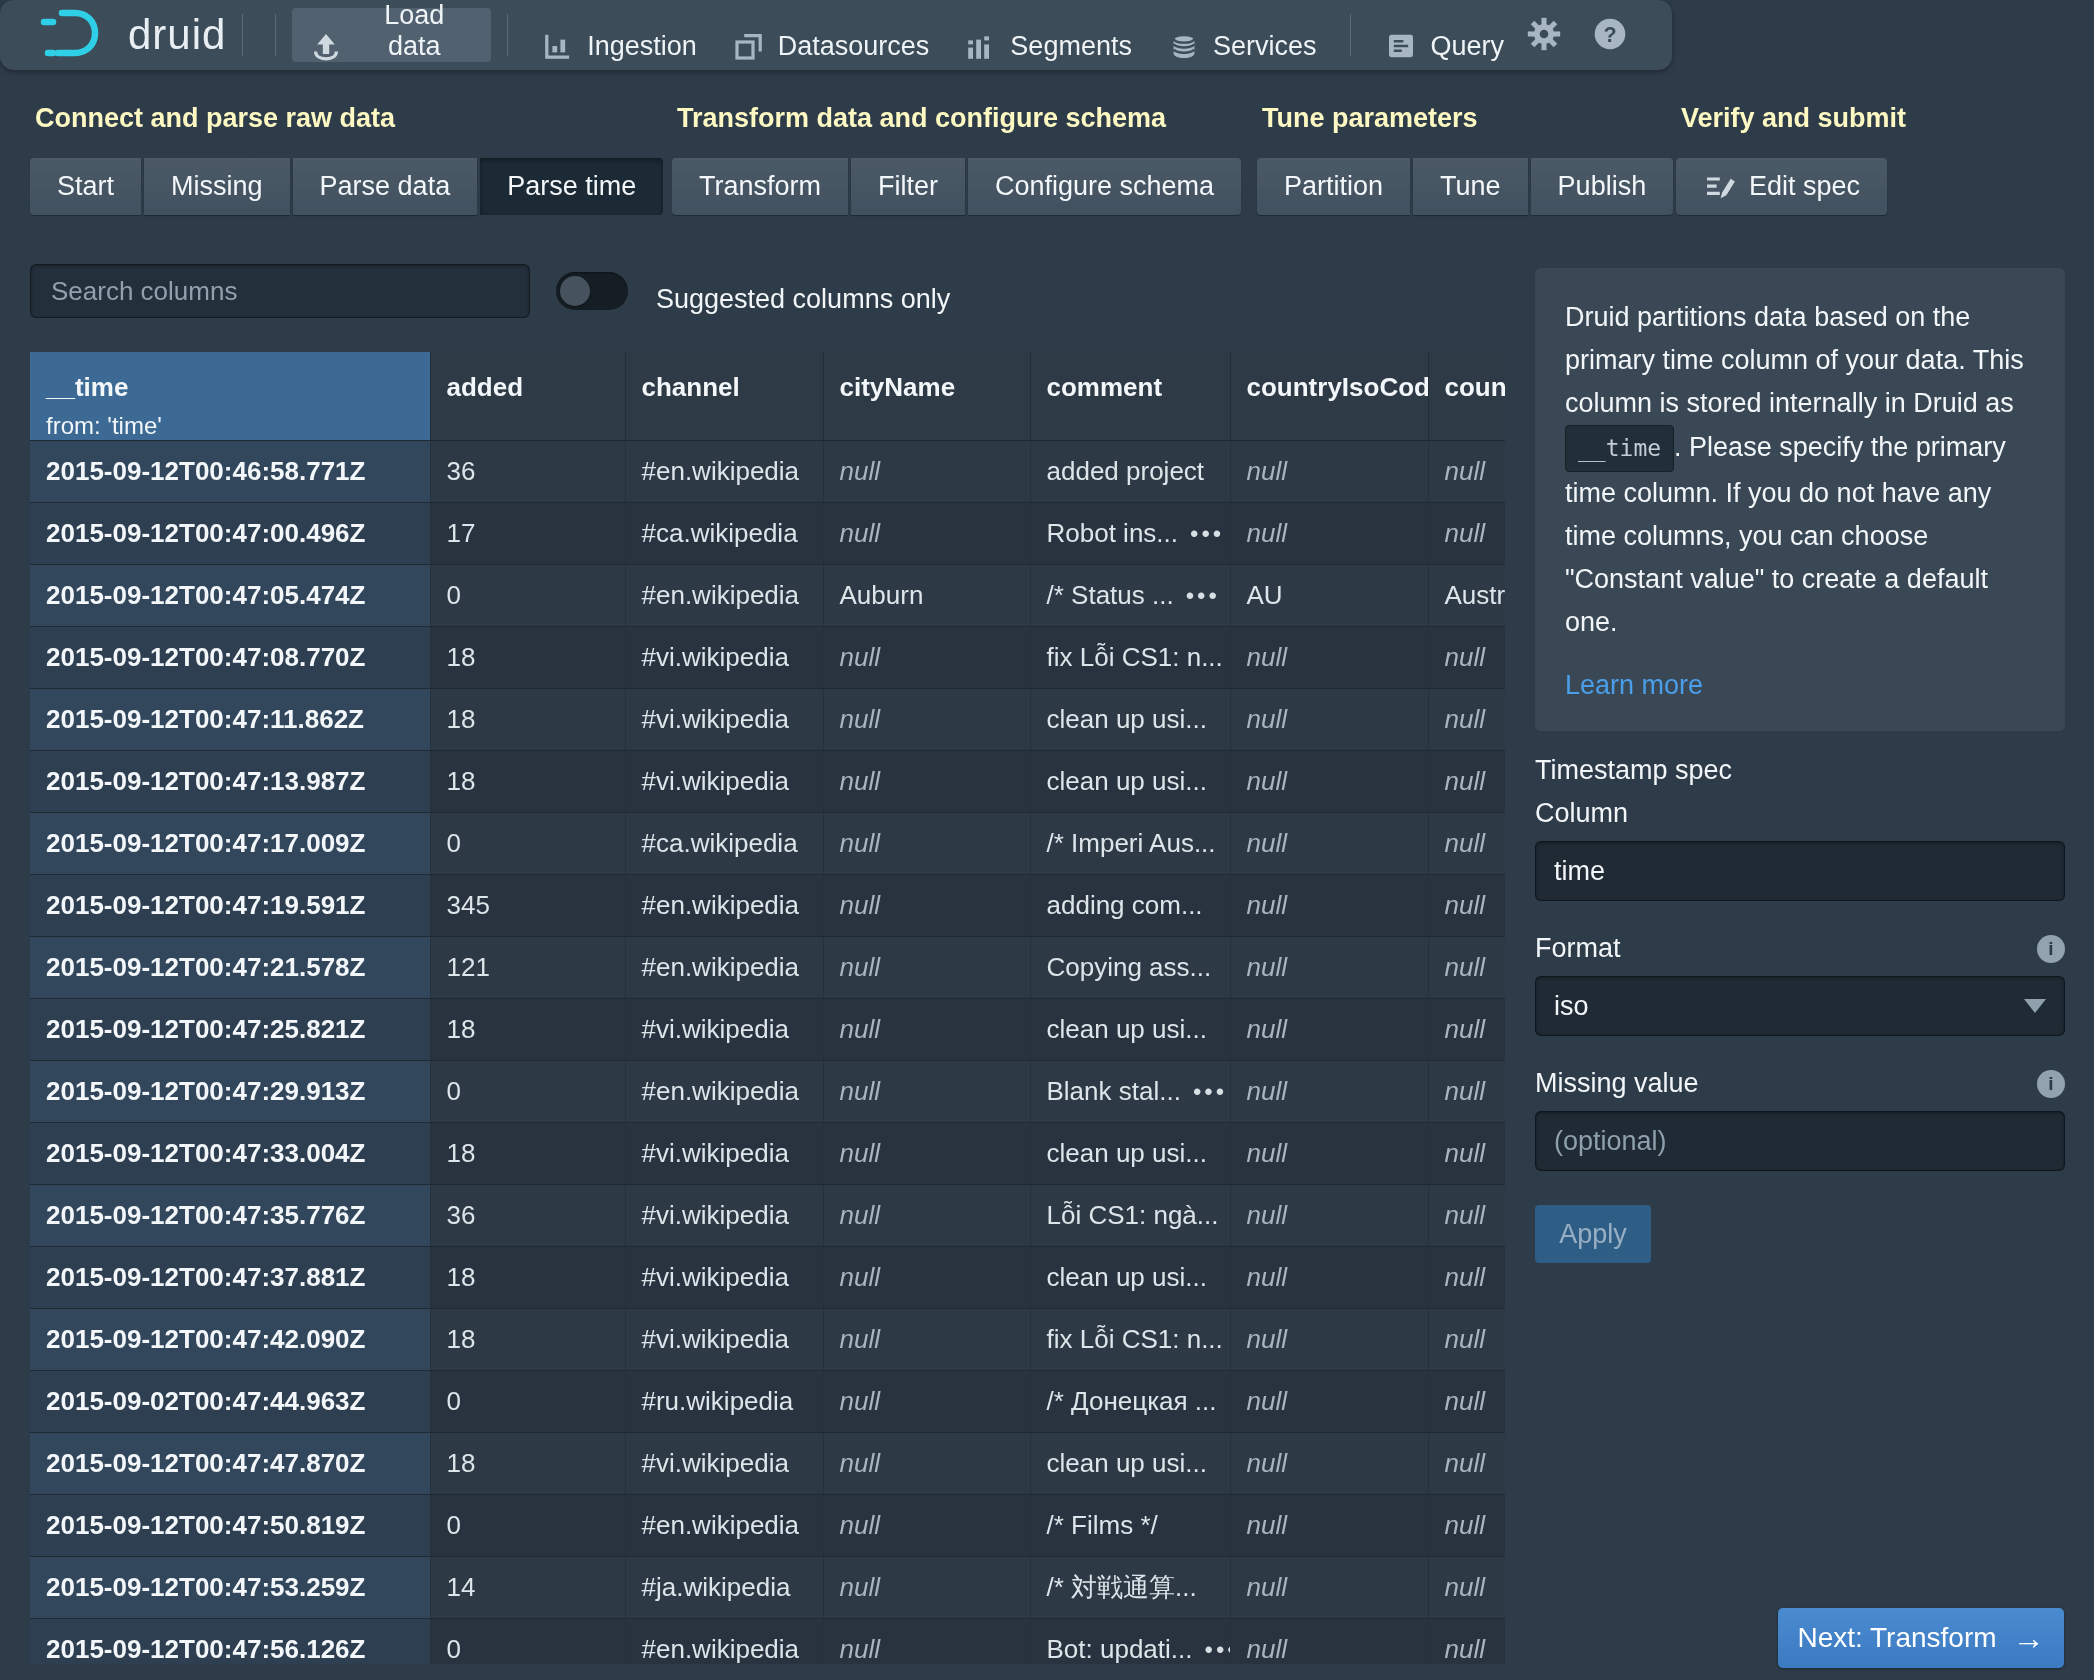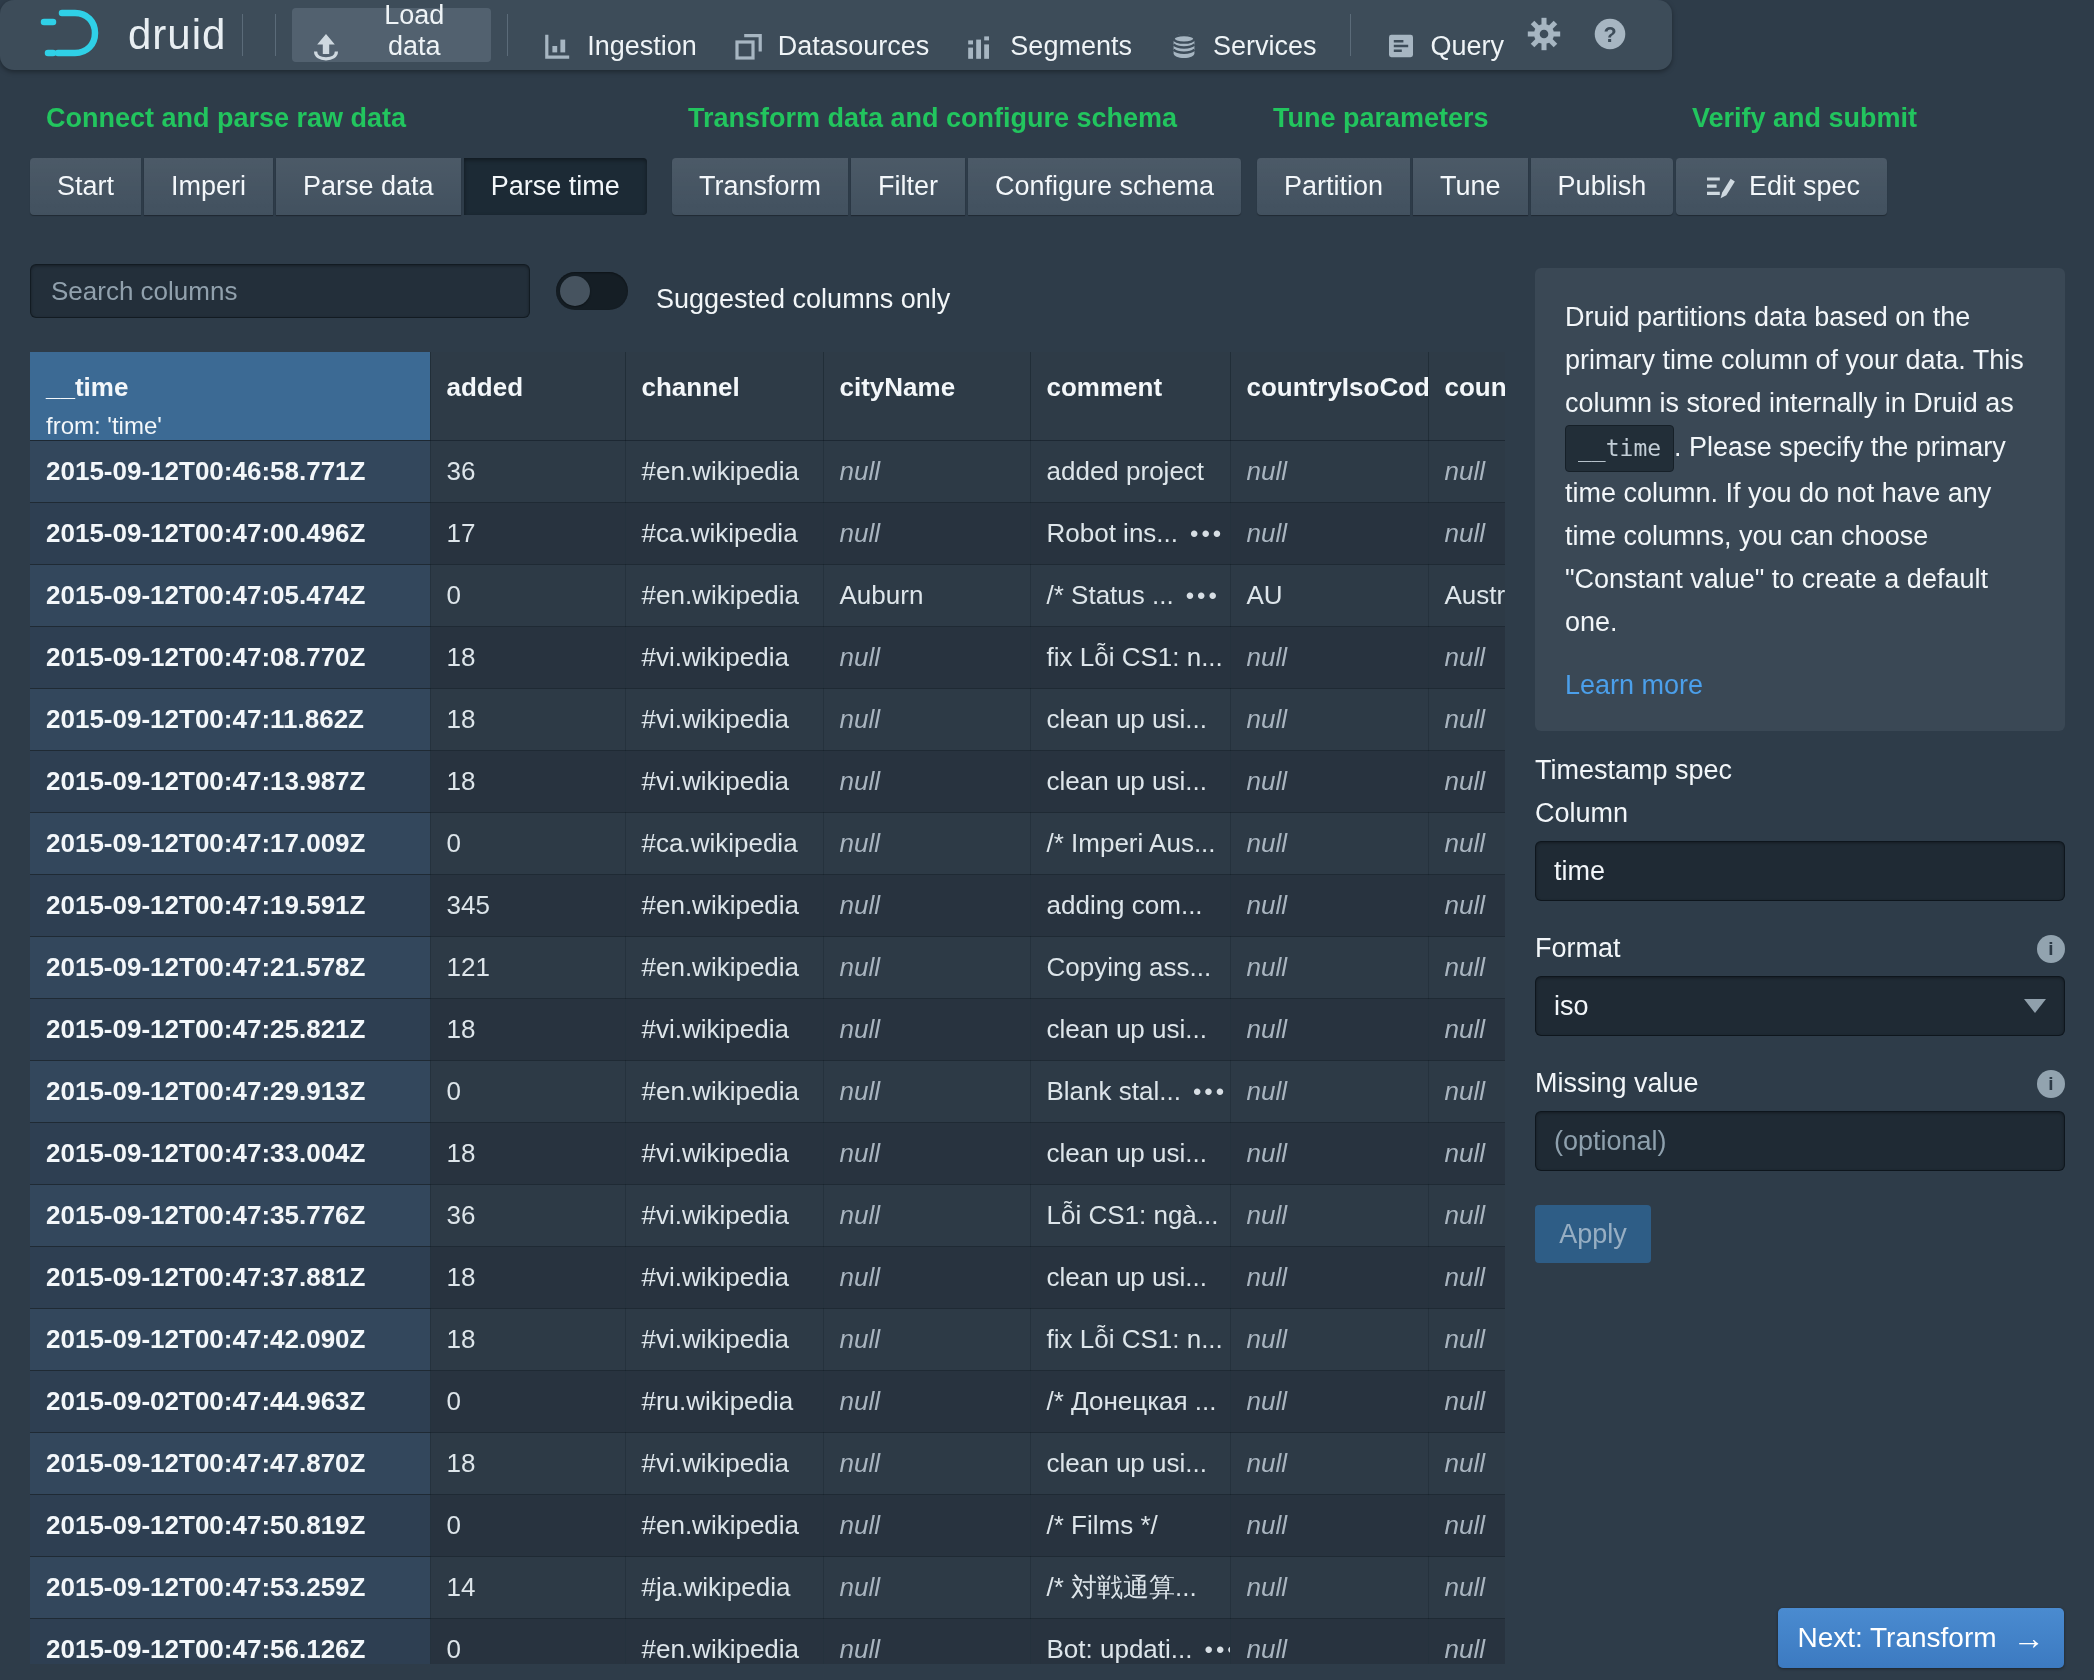--- a/index.html
+++ b/index.html
@@ -15,21 +15,21 @@
   .nav-btn{display:flex;align-items:flex-end;gap:13px;height:54px;padding:0 18px;border:none;
     background:transparent;color:#eef3f6;font-size:27px;font-family:inherit;border-radius:4px;cursor:pointer;}
   .nav-btn.active{background:rgba(138,155,168,.28);}
   .nav-ic{display:flex;align-items:center;}
   .nav-right{margin-left:auto;display:flex;align-items:center;gap:22px;}
   .icon-btn{background:transparent;border:none;padding:4px;cursor:pointer;display:flex;align-items:center;}
 
   
   .steps{position:absolute;top:70px;left:0;width:2094px;height:184px;}
   .step-group{position:absolute;top:33px;}
-  .step-group h3{margin:0 0 24px 16px;font-size:27px;font-weight:bold;color:#22c55e;}
+  .step-group h3{margin:0 0 24px 5px;font-size:27px;font-weight:bold;color:#fef9c3;}
   .btn-group{display:flex;}
   .step-btn{height:57px;padding:16px 27px;border:none;margin-right:3px;font-family:inherit;
     font-size:27px;color:#f3f7fa;cursor:pointer;display:flex;align-items:center;gap:14px;
     background:linear-gradient(rgba(255,255,255,.05),rgba(255,255,255,0)),#42515f;
     box-shadow:0 1px 1px rgba(0,0,0,.3);}
   .btn-group .step-btn:first-child{border-radius:4px 0 0 4px;}
   .btn-group .step-btn:last-child{border-radius:0 4px 4px 0;margin-right:16px;}
   .btn-group .step-btn:only-child{border-radius:4px;}
   .step-btn.active{background:#1c2a35;box-shadow:inset 0 2px 4px rgba(0,0,0,.4);}
 
@@ -212,21 +212,21 @@
 </header>
 
 <div class="steps" id="steps-host">
     <div class="step-group" style="left: 30px;">
       <h3>Connect and parse raw data</h3>
       <div class="btn-group">
         <button class="step-btn">
           <span>Start</span>
         </button>
         <button class="step-btn">
-          <span>Imperi</span>
+          <span>Missing</span>
         </button>
         <button class="step-btn">
           <span>Parse data</span>
         </button>
         <button class="step-btn active">
           <span>Parse time</span>
         </button>
       </div>
     </div>
     <div class="step-group" style="left: 672px;">

